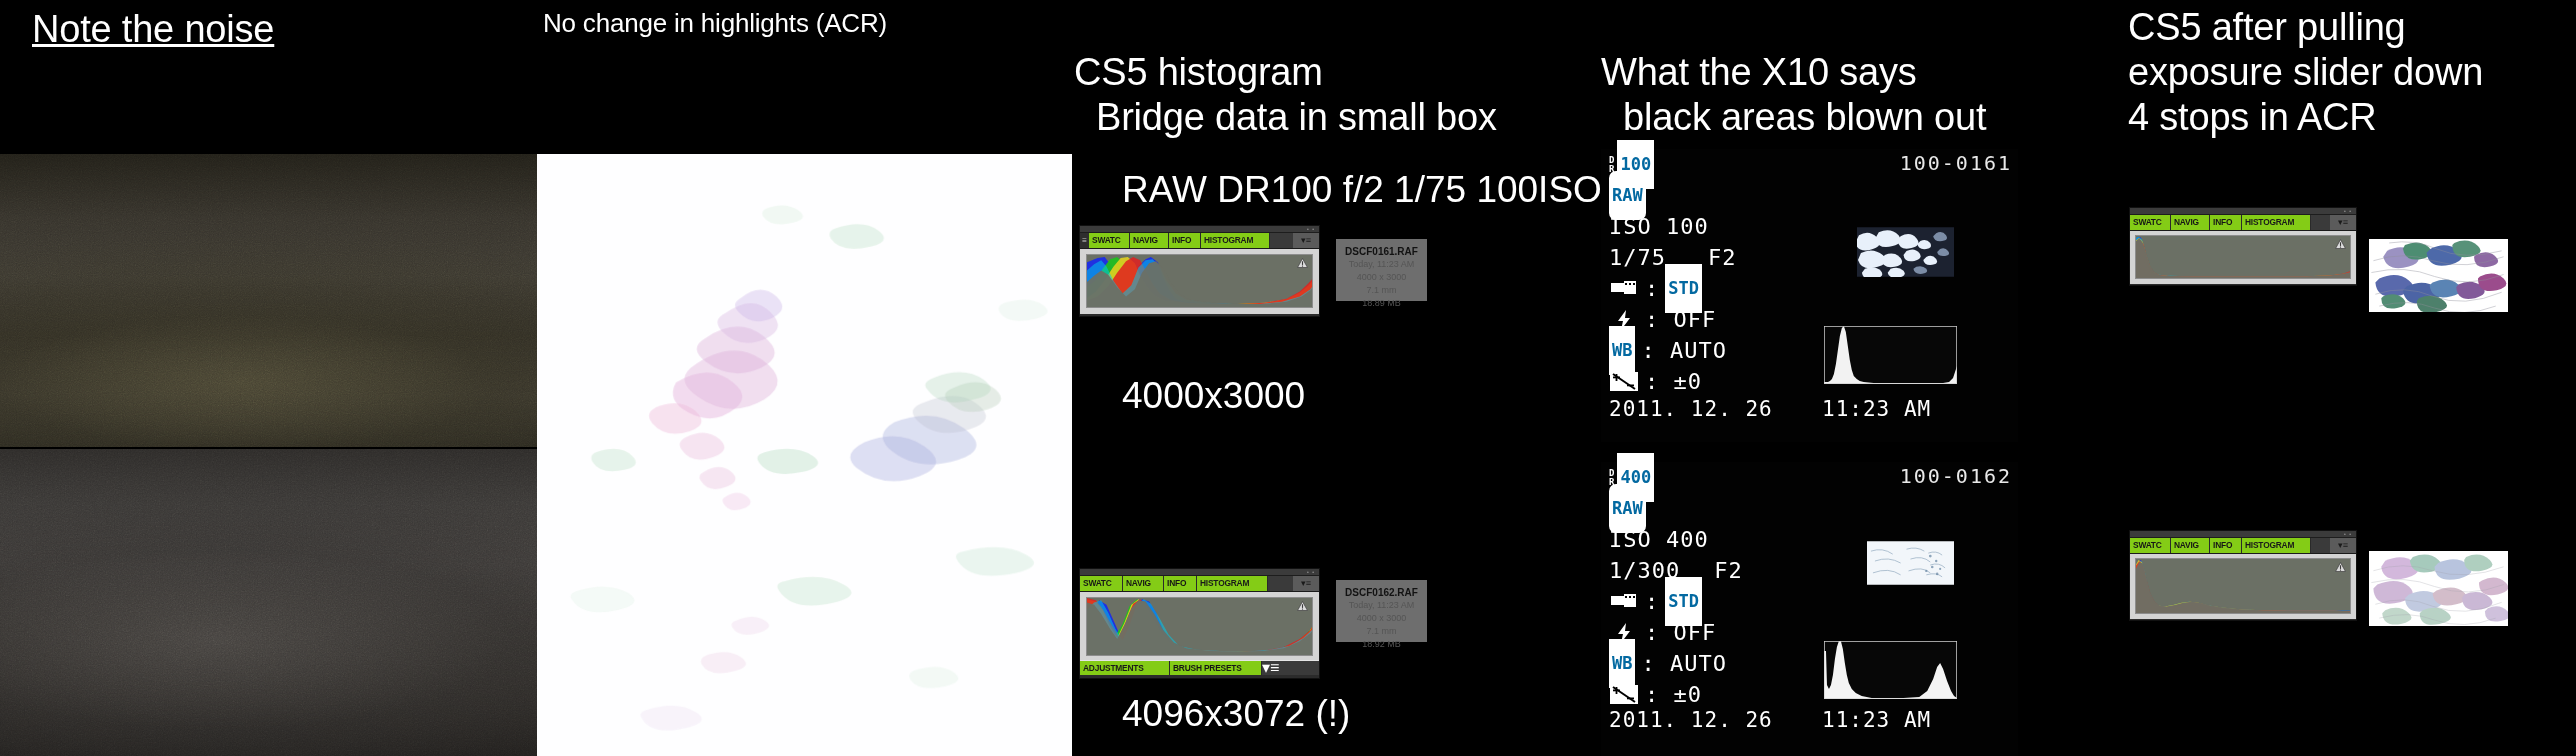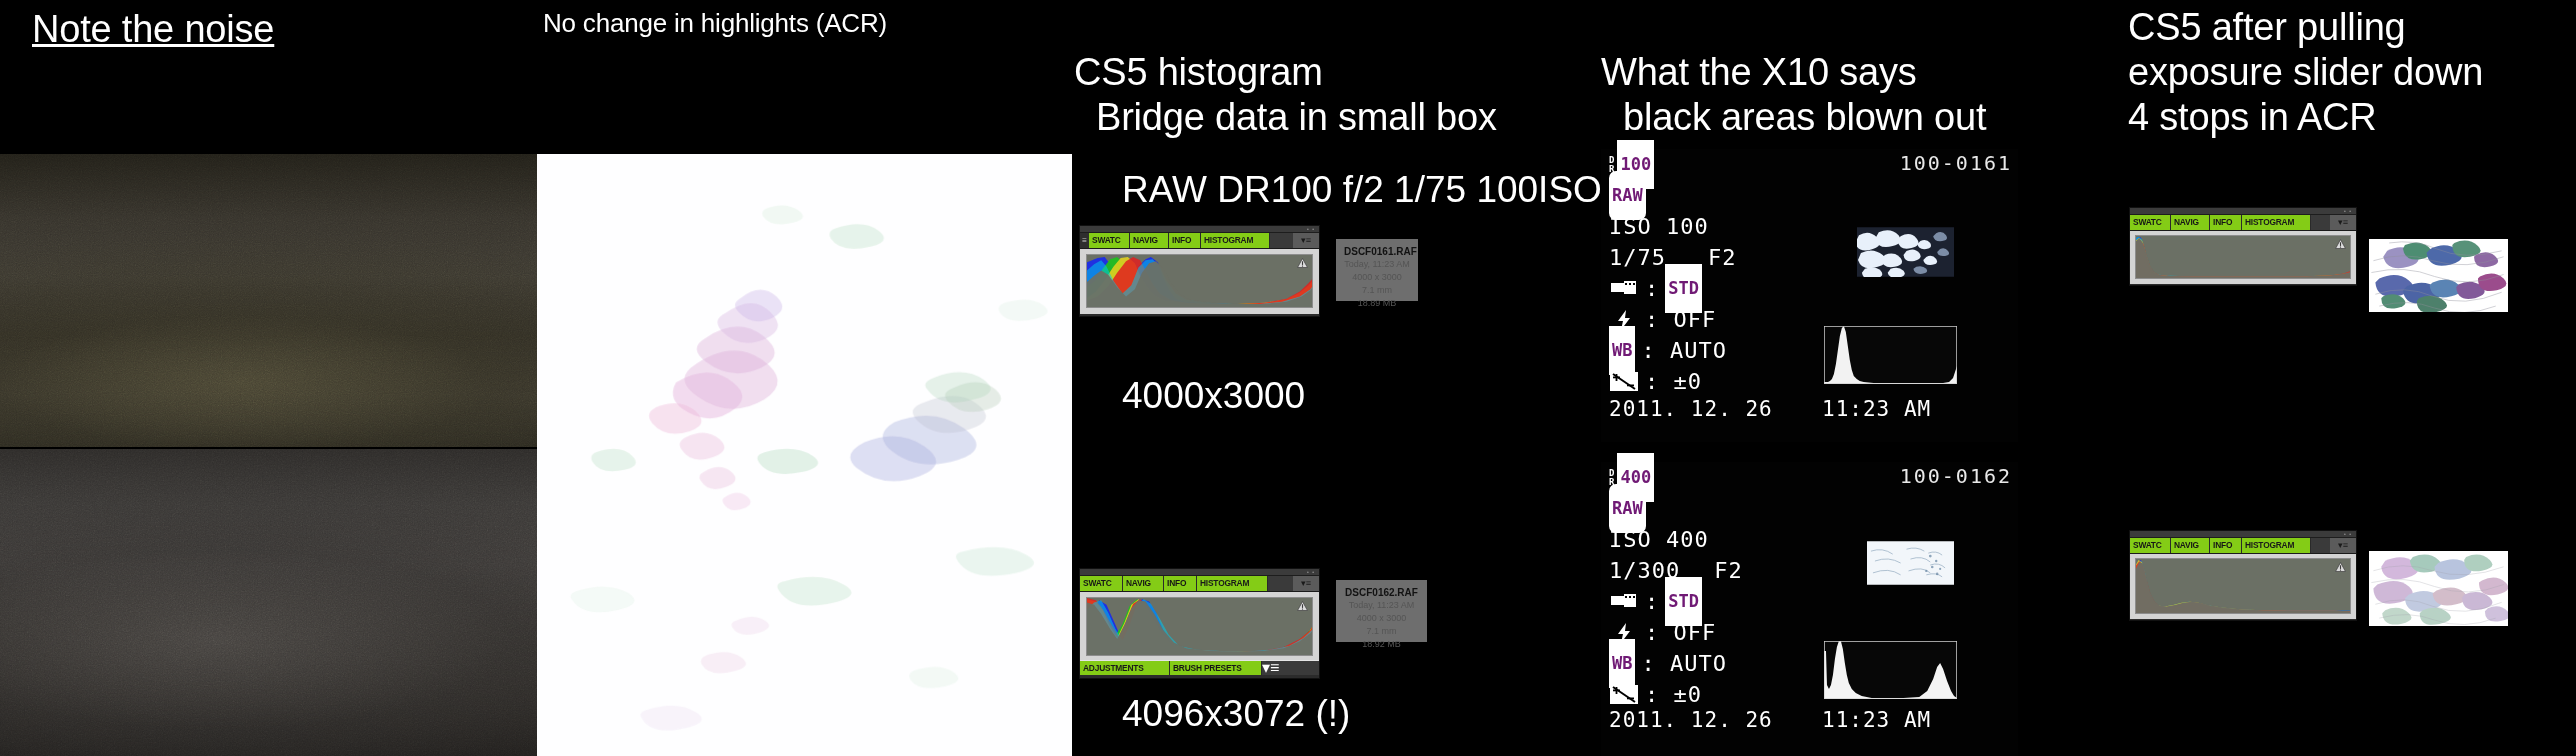--- a/index.html
+++ b/index.html
@@ -65,21 +65,21 @@
   .infobox{position:absolute;background:#6e6e6e;color:#1f1f1f;text-align:center;
            font-size:9px;line-height:13px;padding:6px 8px;box-sizing:border-box;}
   .infobox .fn{color:#121212;font-weight:bold;font-size:10px;}
   .infobox .dim{color:#555;}
 
   
   .lcd{position:absolute;background:#020202;color:#fff;font-family:"DejaVu Sans Mono", monospace;}
   .lcd .frameno{position:absolute;right:6px;top:2px;font-size:20px;letter-spacing:2px;color:#e9e9e9;}
   .lcd .rows{position:absolute;left:8px;top:0;font-size:22px;line-height:31px;letter-spacing:1px;}
   .lcd .rows .r{display:flex;align-items:center;gap:6px;height:31px;white-space:nowrap;}
-  .badge{display:inline-flex;align-items:center;justify-content:center;background:#fff;color:#701a75;
+  .badge{display:inline-flex;align-items:center;justify-content:center;background:#fff;color:#0369a1;
          font-weight:bold;font-size:17px;line-height:1;padding:16px 3px;letter-spacing:0px;}
   .badge.round{border-radius:7px;}
   .dr{display:inline-flex;align-items:center;gap:2px;}
   .dr .dd{display:flex;flex-direction:column;font-size:9px;line-height:9px;font-weight:bold;color:#fff;}
   .icobox{display:inline-flex;align-items:center;justify-content:center;width:30px;height:20px;}
   .lcd .datetime{position:absolute;left:8px;font-size:21px;letter-spacing:1px;white-space:nowrap;}
   .lcd-thumb{position:absolute;overflow:hidden;}
   .lcd-hist{position:absolute;background:#050505;overflow:hidden;}
 
   
@@ -192,21 +192,21 @@
         </svg>
         <svg class="warn" viewBox="0 0 12 11">
           <path d="M6 0.5 L11.5 10.5 L0.5 10.5 Z" fill="#dcdcdc" stroke="#4a4a4a" stroke-width="0.9"></path>
           <rect x="5.4" y="3.6" width="1.2" height="4" fill="#3a3a3a"></rect>
             <rect x="5.4" y="8.3" width="1.2" height="1.2" fill="#3a3a3a"></rect>
         </svg>
       </div>
     </div>
   </div>
 
-  <div class="infobox" style="left:1336px;top:239px;width:82px;height:62px;">
+  <div class="infobox" style="left:1336px;top:239px;width:91px;height:62px;">
     <div class="fn">DSCF0161.RAF</div>
     <div class="dim">Today, 11:23 AM</div>
     <div class="dim">4000 x 3000</div>
     <div class="dim">7.1 mm</div>
     <div class="dim">18.89 MB</div>
   </div>
 
   <div class="ps-panel" style="left:1079px;top:568px;width:241px;height:111px;">
     <div class="titlebar">
         <span class="dots">• •</span>

